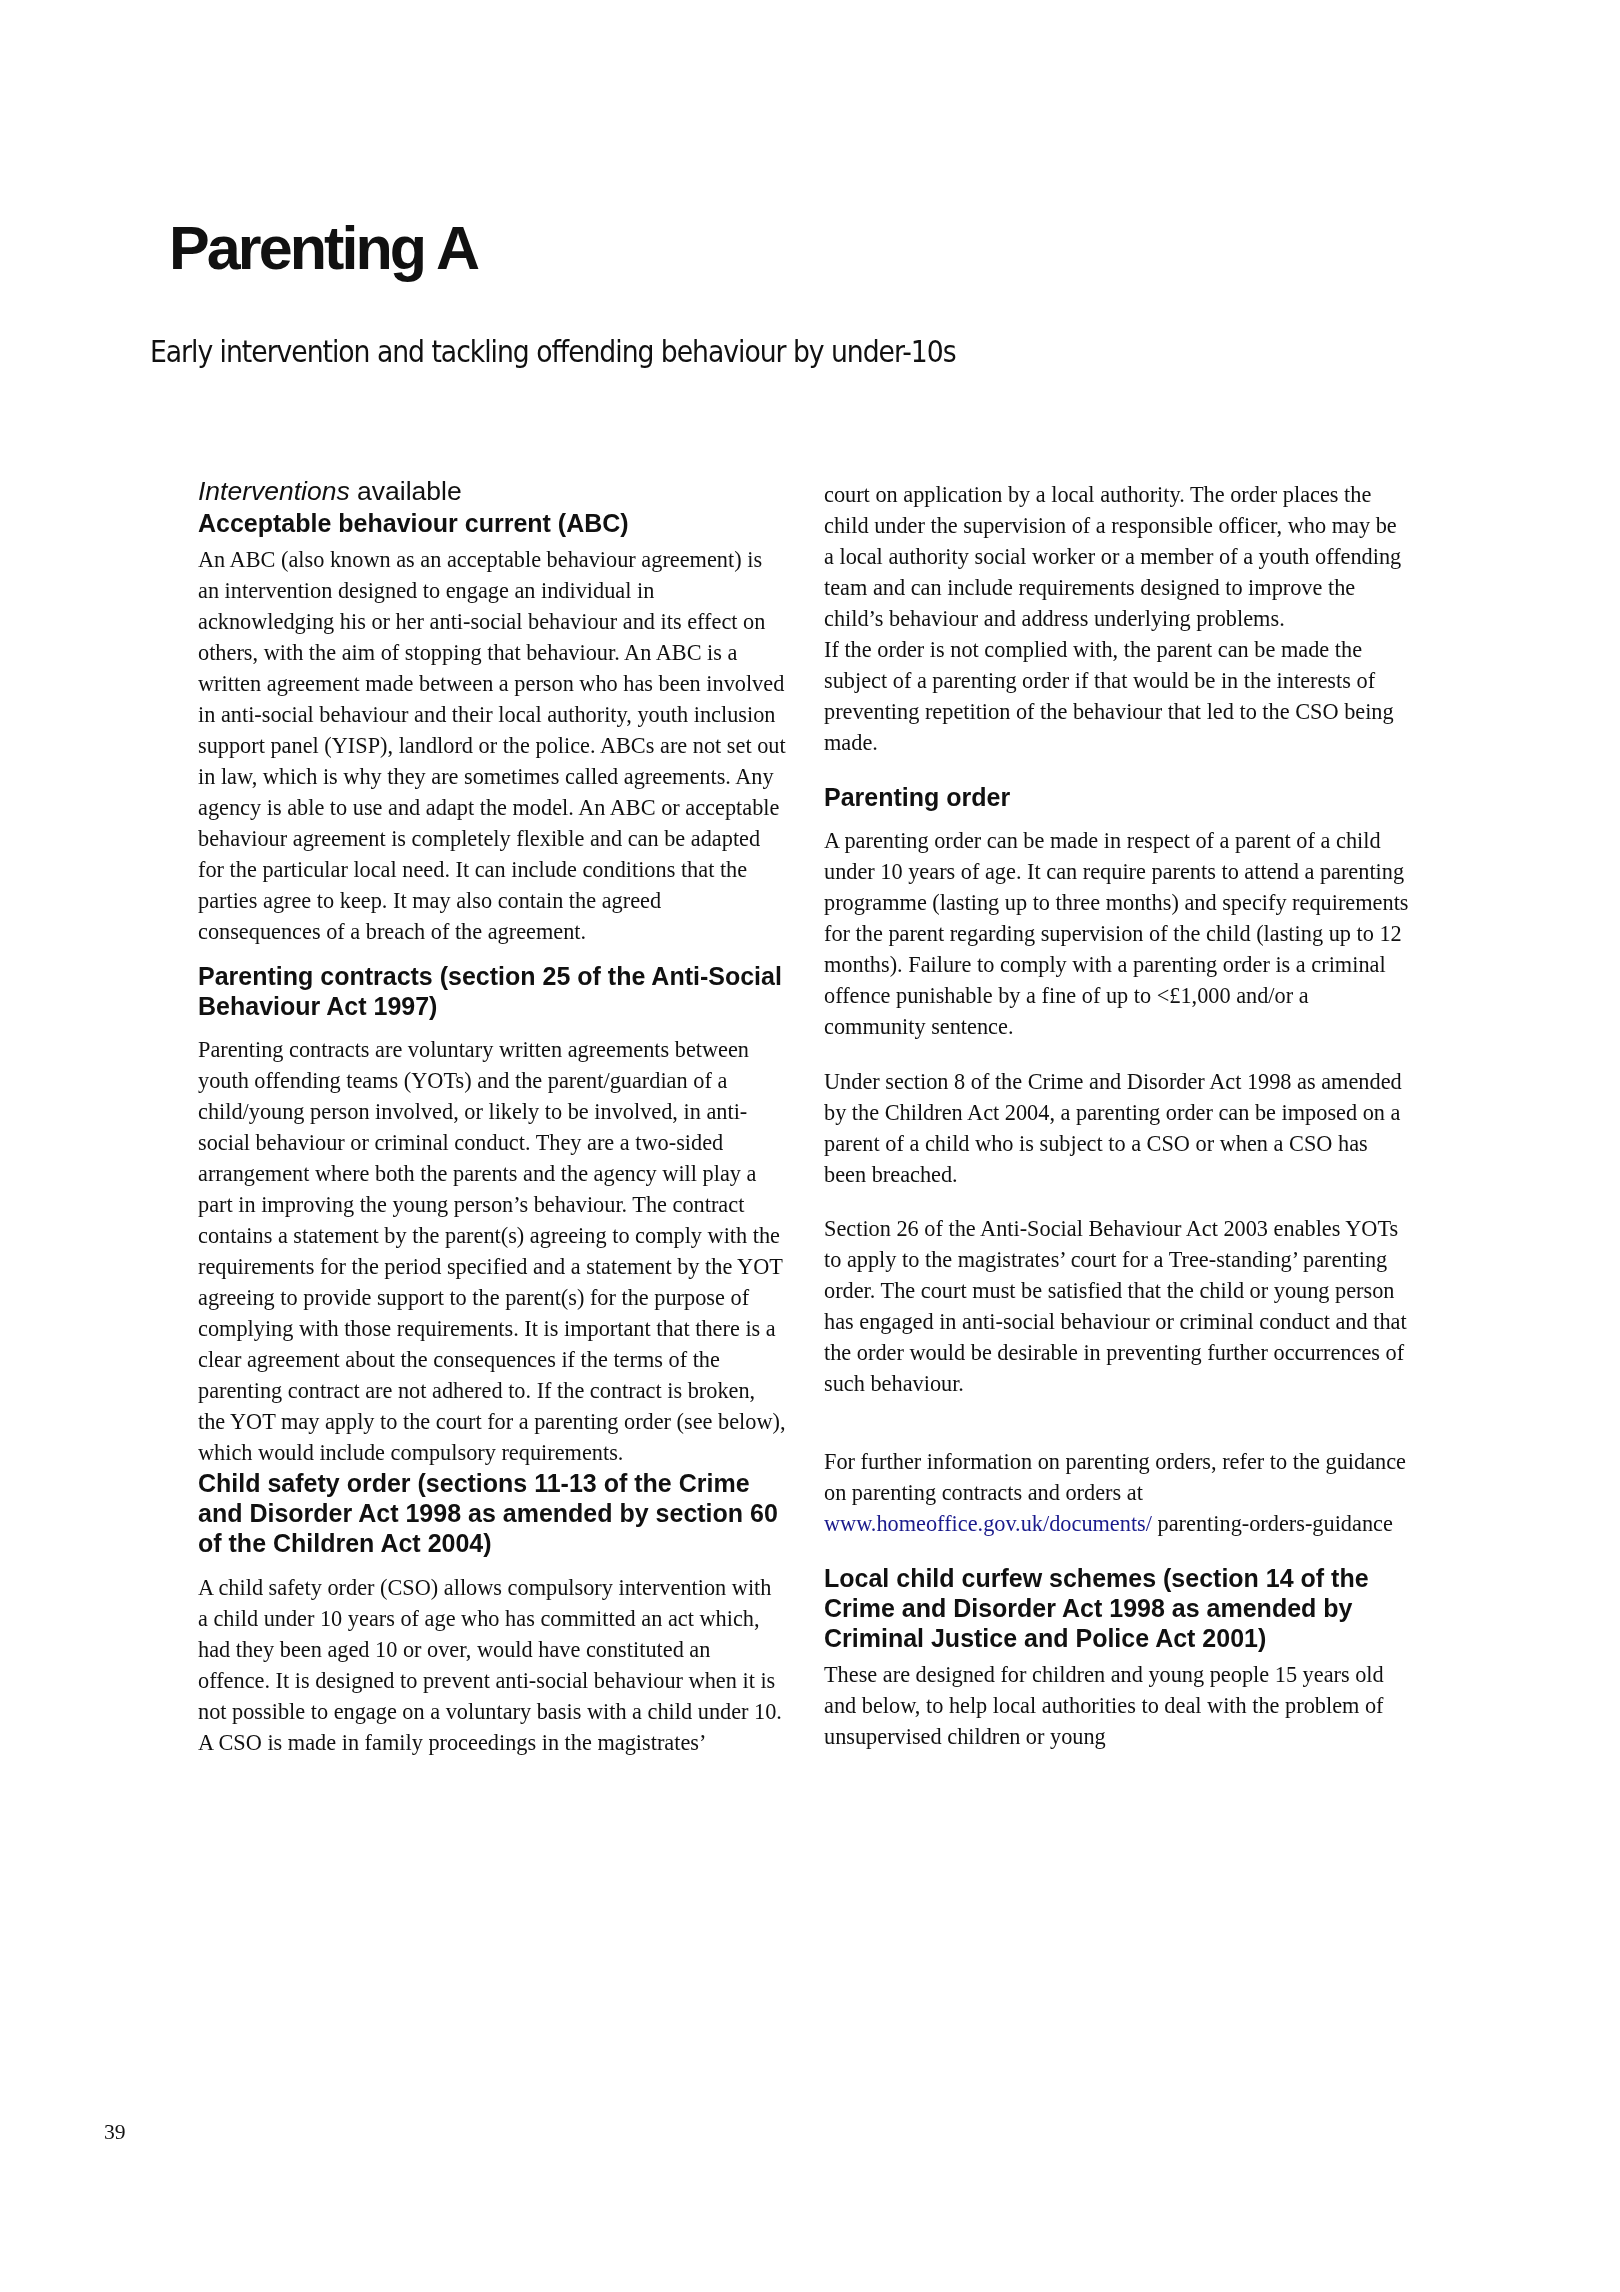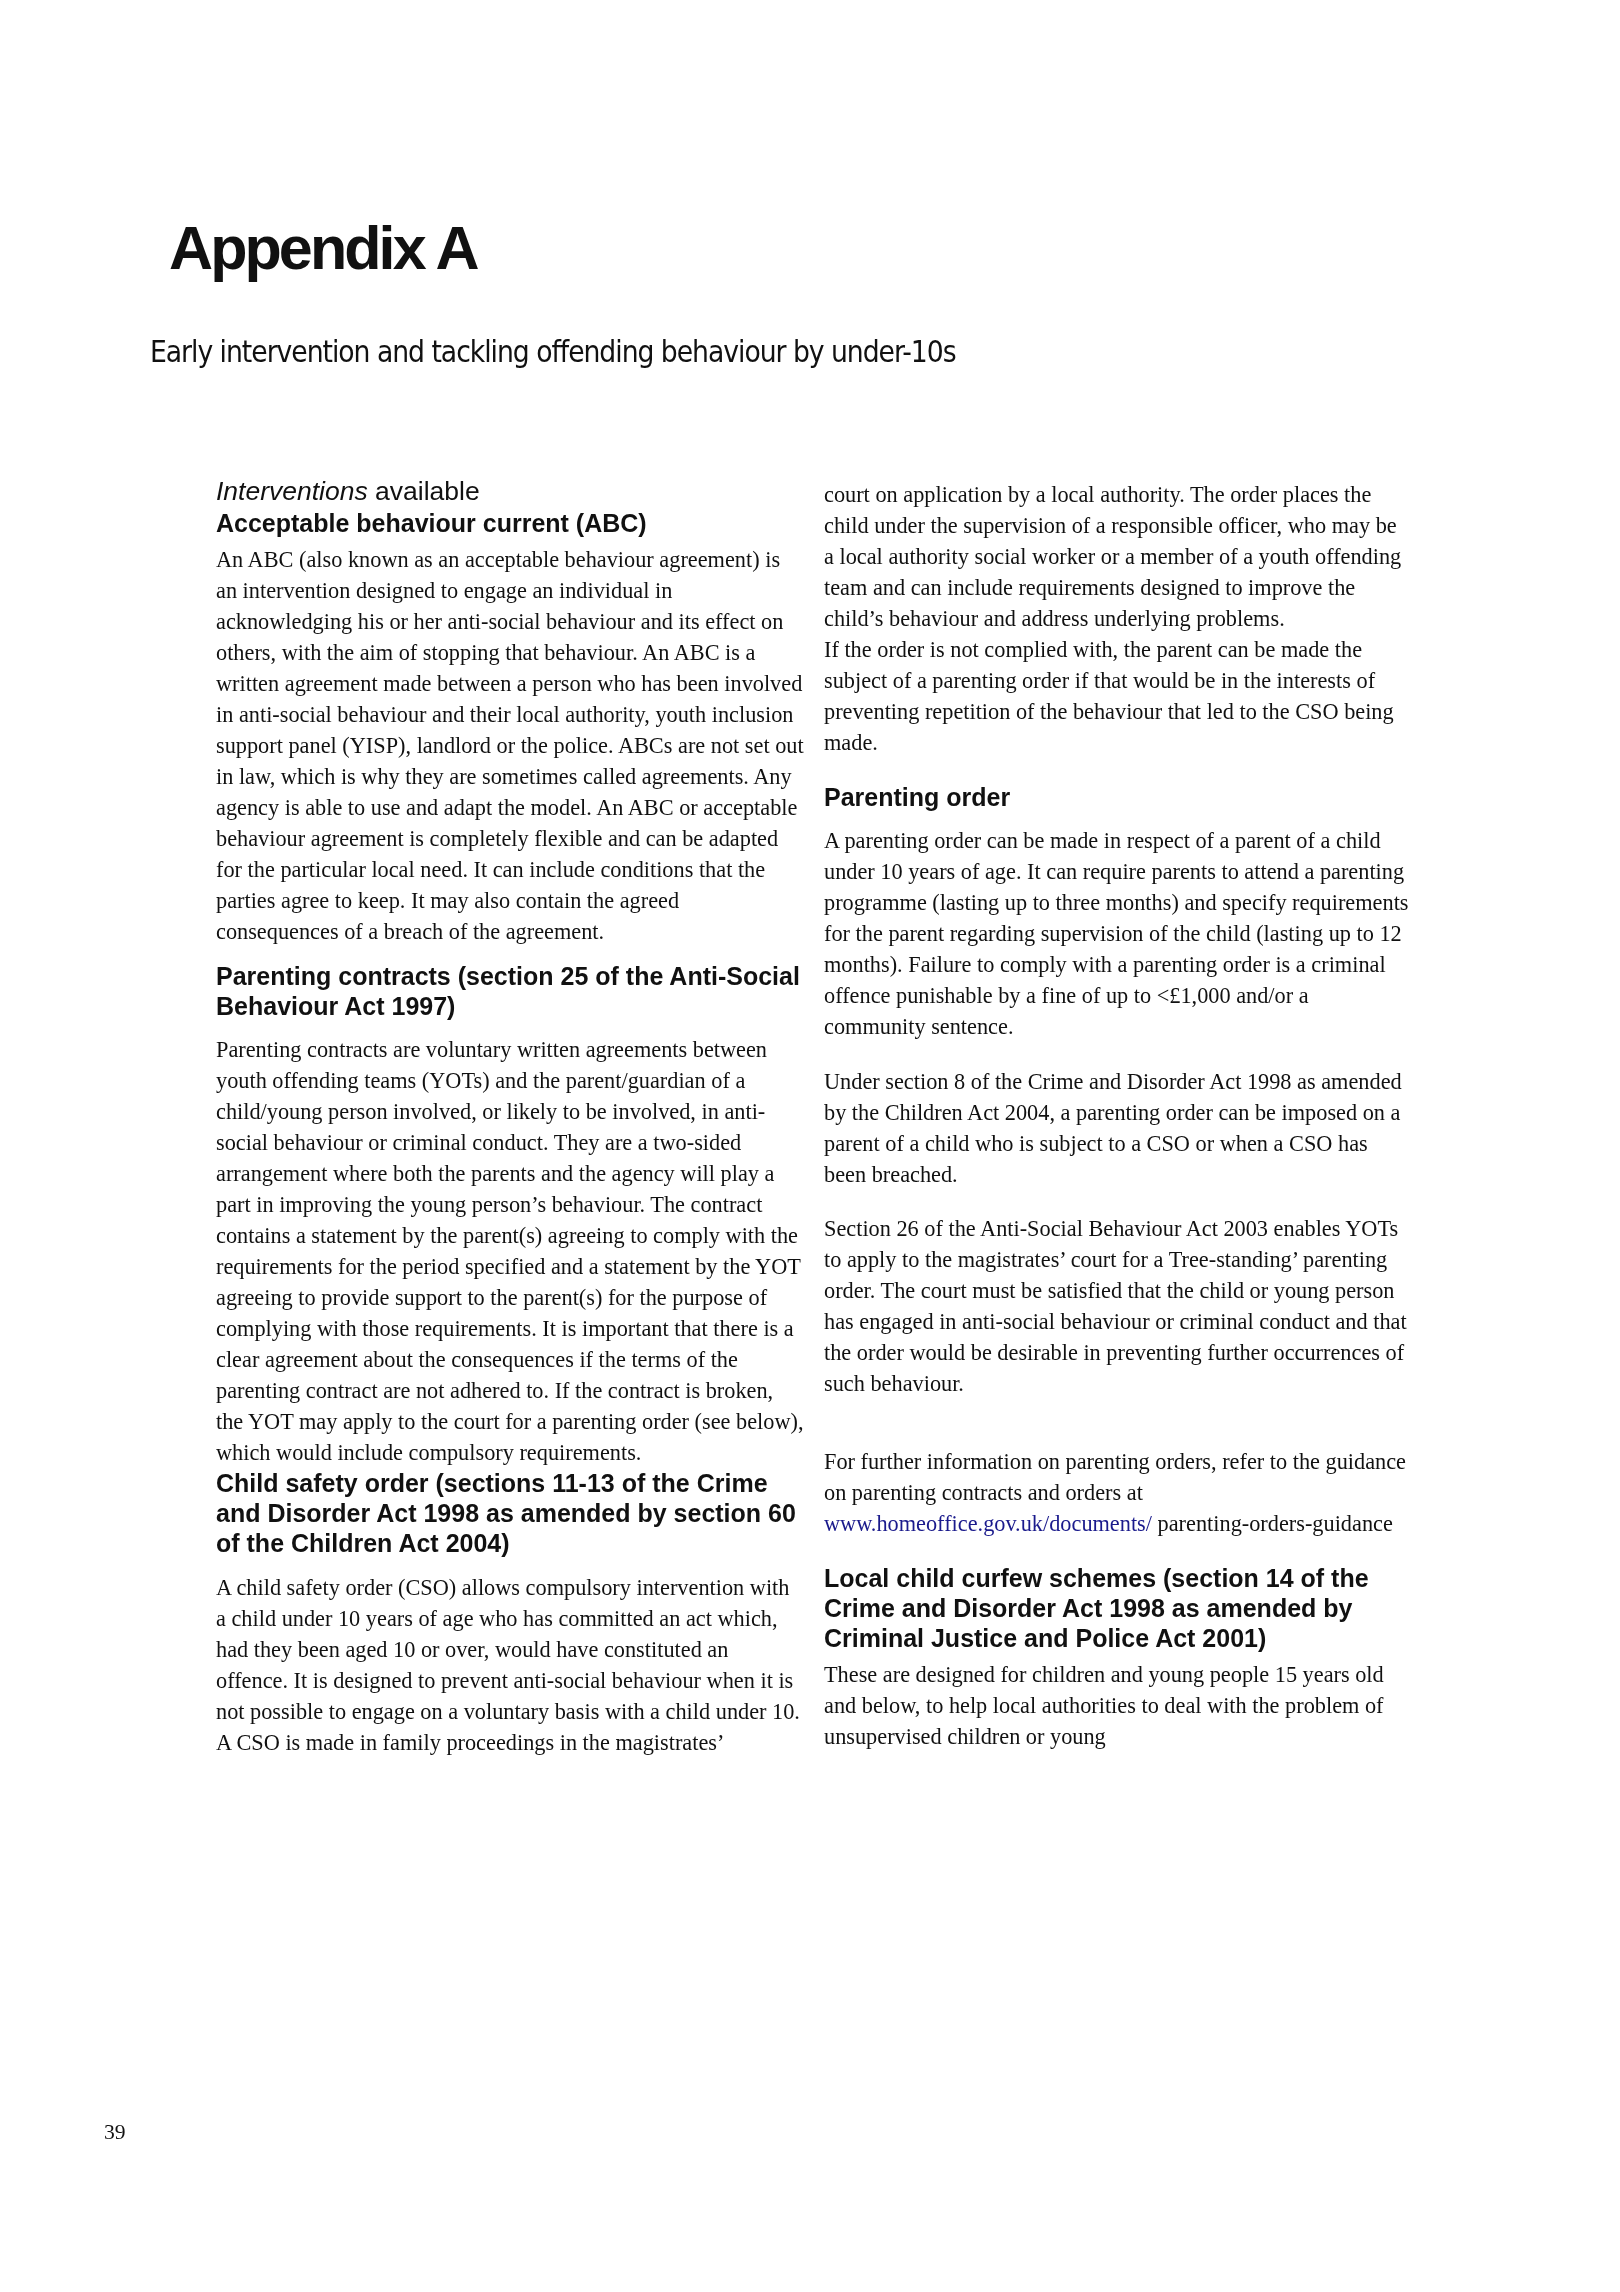--- a/index.html
+++ b/index.html
@@ -36,21 +36,21 @@
       margin: 0;
       transform: scaleX(0.86);
       transform-origin: left top;
       white-space: nowrap;
     }
     .column {
       position: absolute;
       top: 475px;
       width: 588px;
     }
-    .col-left { left: 198px; top: 475px; margin-left: 18px; }
+    .col-left { left: 198px; top: 475px; }
     .col-right { left: 824px; top: 479px; }
 
     .intro-heading {
       font-family: "Liberation Sans", sans-serif;
       font-size: 26.5px;
       line-height: 32px;
       margin: 0;
     }
     .intro-heading em { font-style: italic; }
     h2.section-heading {
@@ -77,21 +77,21 @@
       left: 104px;
       top: 2122px;
       font-family: "Liberation Serif", serif;
       font-size: 21.6px;
       line-height: 1;
     }
   </style>
 </head>
 <body>
 
-<h1 class="page-title">Appendix A</h1>
+<h1 class="page-title">Parenting A</h1>
 <div class="page-subtitle">Early intervention and tackling offending behaviour by under-10s</div>
 
 <div class="column col-left">
   <div class="intro-heading"><em>Interventions</em><span> available</span></div>
 
   <h2 class="section-heading" style="margin-top:1px;">Acceptable behaviour current (ABC)</h2>
   <div class="gap-s"></div>
   <p class="body-text">An ABC (also known as an acceptable behaviour agreement) is an intervention designed to engage an individual in acknowledging his or her anti-social behaviour and its effect on others, with the aim of stopping that behaviour. An ABC is a written agreement made between a person who has been involved in anti-social behaviour and their local authority, youth inclusion support panel (YISP), landlord or the police. ABCs are not set out in law, which is why they are sometimes called agreements. Any agency is able to use and adapt the model. An ABC or acceptable behaviour agreement is completely flexible and can be adapted for the particular local need. It can include conditions that the parties agree to keep. It may also contain the agreed consequences of a breach of the agreement.</p>
 
   <div class="gap-m"></div>

